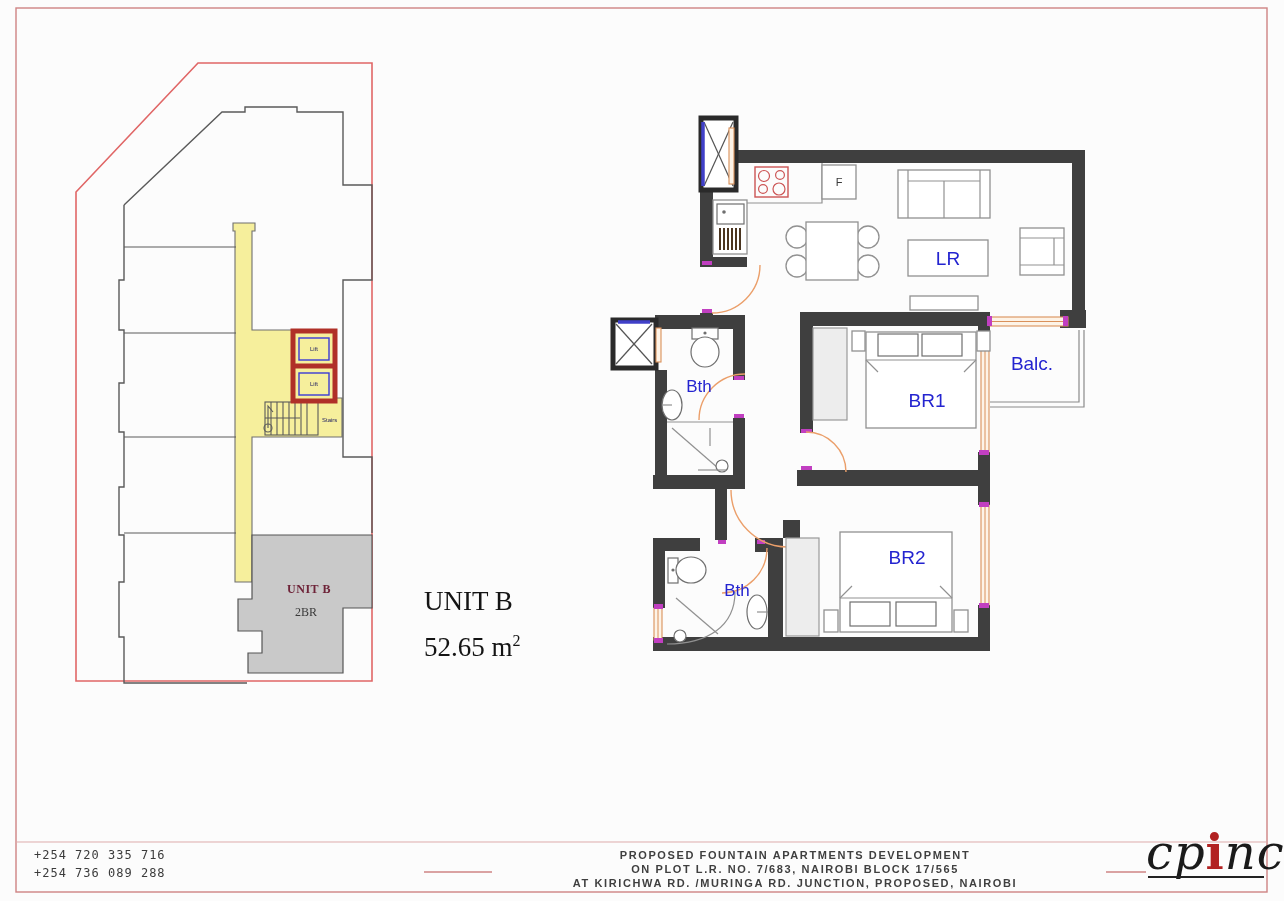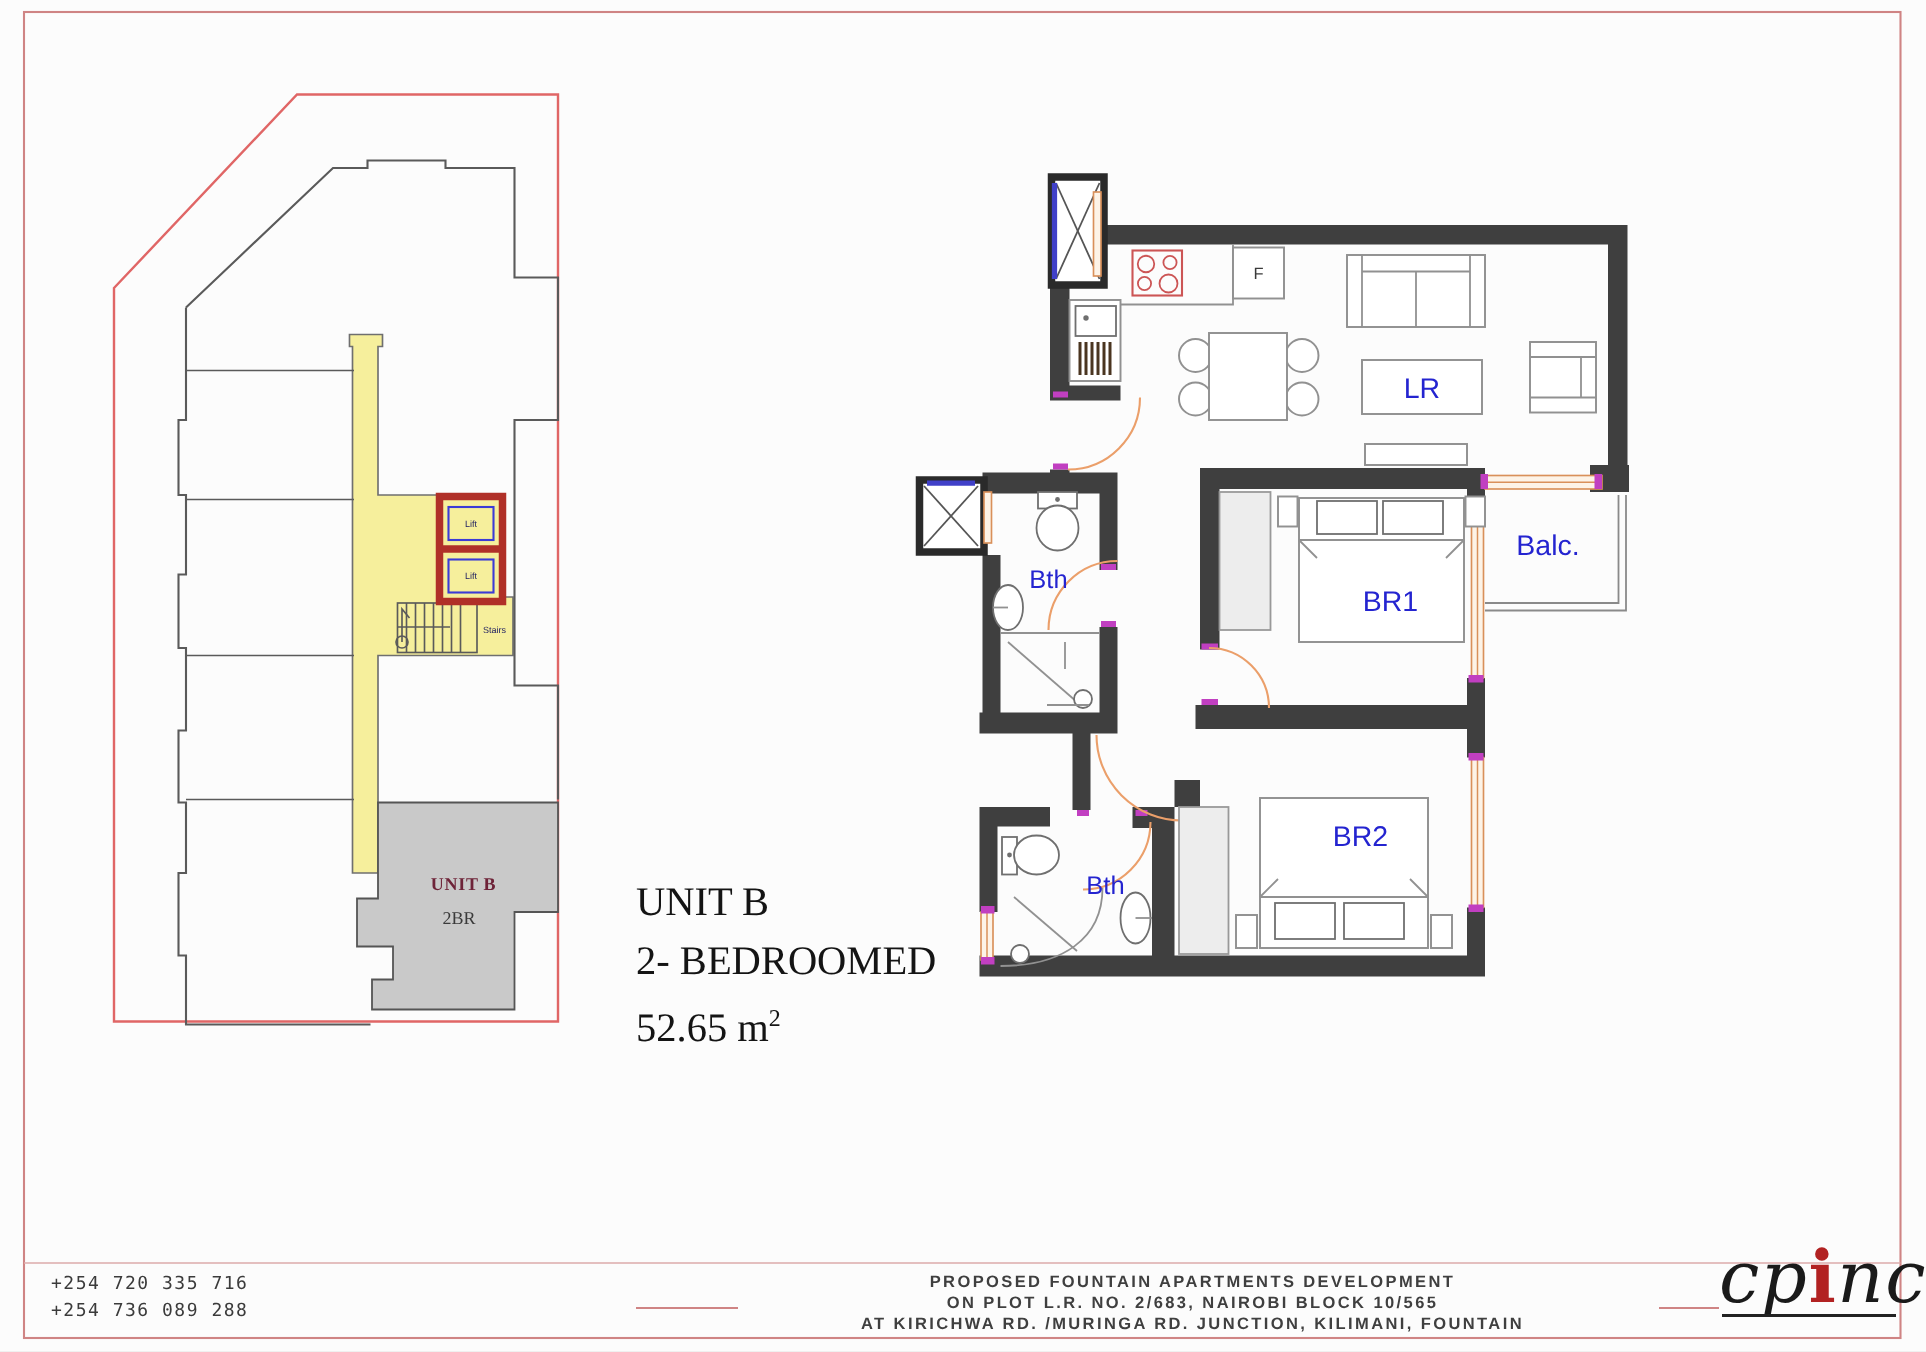--- a/index.html
+++ b/index.html
@@ -323,31 +323,30 @@
         <line x1="840" y1="598" x2="952" y2="598" class="furnln"></line>
         <path d="M 840 598 l 12 -12 M 952 598 l -12 -12" class="furnln"></path>
       </g>
       <text x="907" y="564" class="room-label">BR2</text>
     </g>
   </g>
 </svg>
 
 <div class="unit-title">
   <div>UNIT B</div>
-  <div>2- BEDROOMED</div>
   <div><span>52.65 m</span><sup>2</sup></div>
 </div>
 
 <div class="phones">
   <div>+254 720 335 716</div>
   <div>+254 736 089 288</div>
 </div>
 
 <div class="project">
   <div>PROPOSED FOUNTAIN APARTMENTS DEVELOPMENT</div>
-  <div>ON PLOT L.R. NO. 2/683, NAIROBI BLOCK 10/565</div>
-  <div>AT KIRICHWA RD. /MURINGA RD. JUNCTION, KILIMANI, FOUNTAIN</div>
+  <div>ON PLOT L.R. NO. 7/683, NAIROBI BLOCK 17/565</div>
+  <div>AT KIRICHWA RD. /MURINGA RD. JUNCTION, PROPOSED, NAIROBI</div>
 </div>
 
 <div class="logo"><span>cp</span><span class="dot-i">i</span><span>nc</span></div>
 <div class="logo-underline"></div>
 
 </div>
 
 </body></html>

